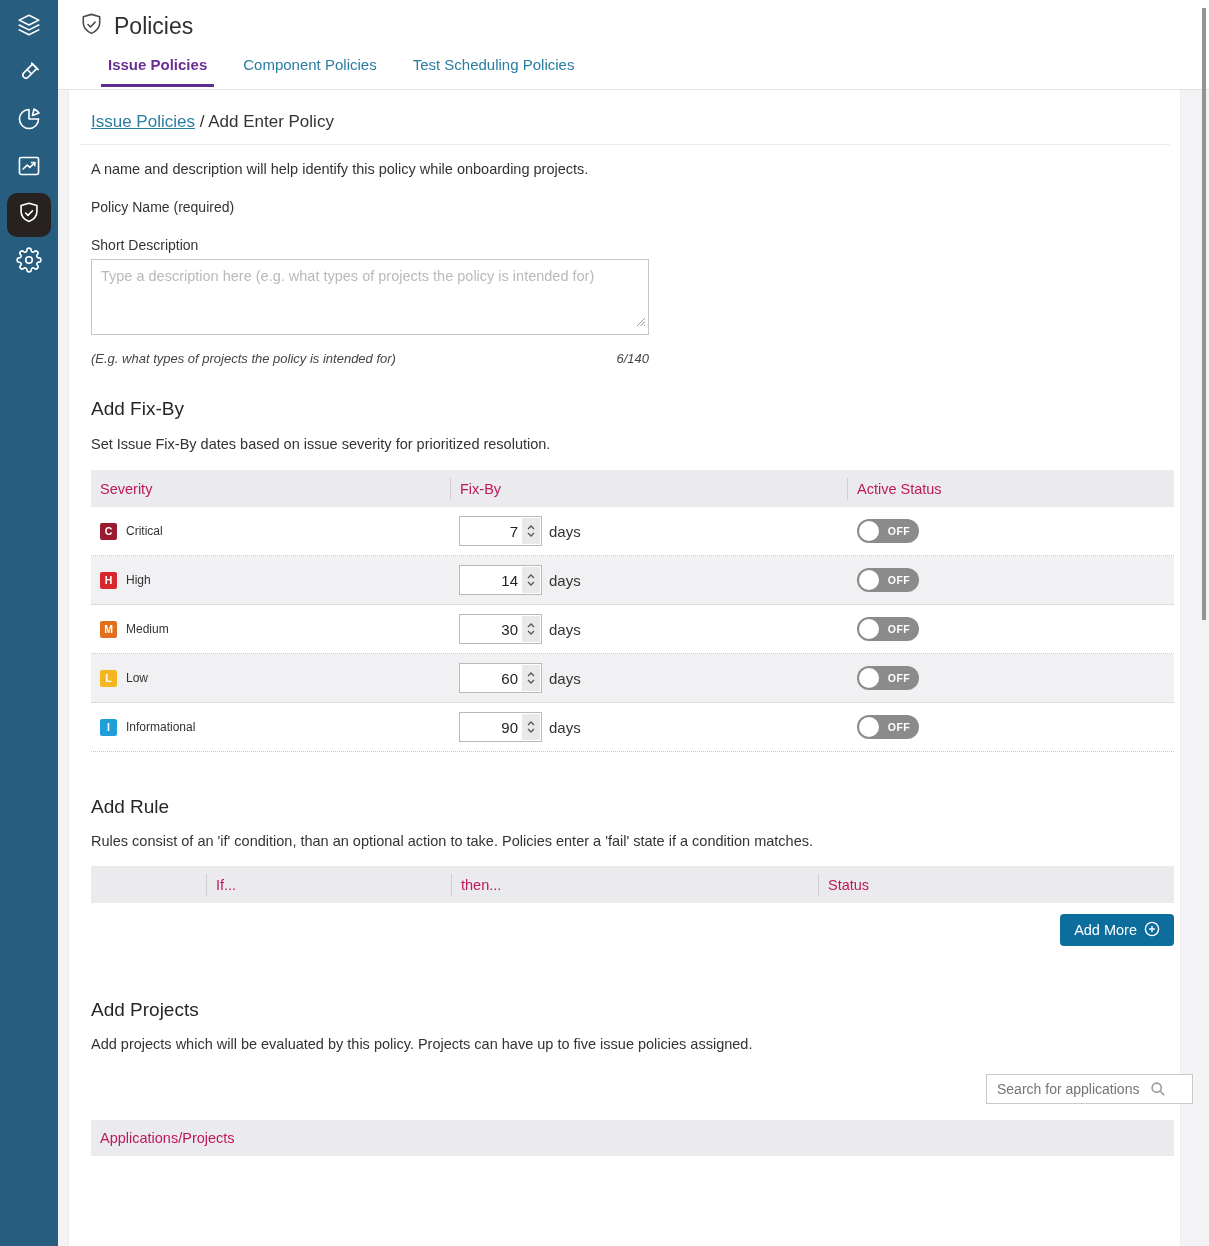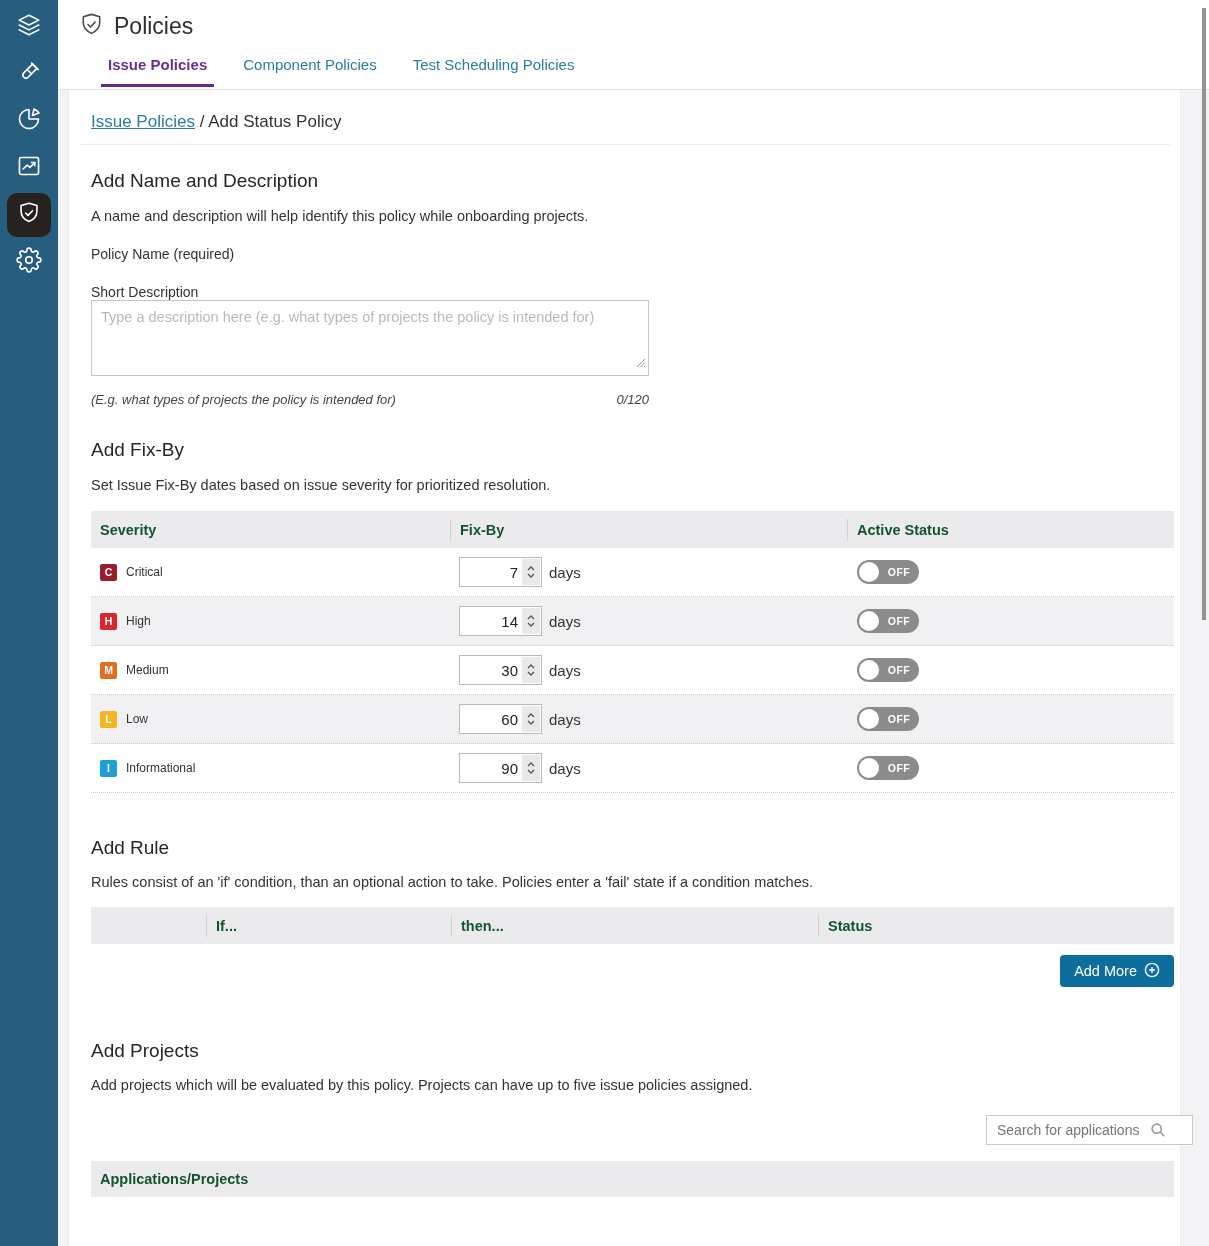--- a/index.html
+++ b/index.html
@@ -33,32 +33,32 @@
   .breadcrumb .sep, .breadcrumb .cur { color:#333; text-decoration:none; }
   .crumb-divider { border-bottom:1px solid #ececec; margin:12px 10px 0 -12px; }
 
   h2.section { font-size:19px; font-weight:400; color:#262626; margin-top:25px; }
   p.section-desc { font-size:14.5px; margin-top:16px; color:#333; }
 
   .field-label { font-size:14px; margin-top:22px; color:#333; }
   .text-input { margin-top:6px; width:558px; height:30px; border:1px solid #c6c6c6; background:#fff;
     font-size:14.5px; padding:0 9px; font-family:"Liberation Sans", sans-serif; color:#333; }
   .text-input::placeholder, textarea::placeholder { color:#b9b9b9; }
-  .ta-wrap { position:relative; width:558px; }
+  .ta-wrap { position:relative; width:558px; margin-top:6px; }
   textarea.desc { width:558px; height:76px; border:1px solid #c6c6c6; resize:none; font-size:14.5px;
     padding:8px 9px; font-family:"Liberation Sans", sans-serif; color:#333; display:block; }
   .resize-grip { position:absolute; right:3px; bottom:4px; }
   .helper-row { width:558px; display:flex; justify-content:space-between; margin-top:16px; }
   .helper-text { font-style:italic; font-size:13px; color:#444; }
   .char-counter { font-style:italic; font-size:13px; color:#444; }
 
   
   .tbl { width:1083px; margin-top:18px; }
   .tbl-head { display:flex; background:#ebebee; height:37px; align-items:center; }
-  .tbl-head .th { font-size:14.5px; font-weight:700; color:#14532d; padding-left:9px; height:22px; line-height:22px; }
+  .tbl-head .th { font-size:14.5px; font-weight:400; color:#be185d; padding-left:9px; height:22px; line-height:22px; }
   .tbl-head .th + .th { border-left:1px solid #cfcfd4; }
   .c-sev { width:359px; } .c-fix { width:397px; } .c-stat { width:327px; }
   .frow { display:flex; align-items:center; height:49px; border-bottom:1px dotted #c9c9c9; background:#fff; }
   .frow.alt { background:#f1f1f3; }
   .fcell-sev { width:359px; display:flex; align-items:center; padding-left:9px; gap:9px; }
   .badge { width:17px; height:17px; border-radius:2px; color:#fff; font-size:10.5px; font-weight:700;
     display:flex; align-items:center; justify-content:center; }
   .sev-label { font-size:12px; }
   .fcell-fix { width:397px; display:flex; align-items:center; padding-left:9px; gap:7px; }
   .spin-input { display:flex; width:83px; height:30px; border:1px solid #b9b9b9; background:#fff; }
@@ -170,46 +170,45 @@
     <div class="tab">Component Policies</div>
     <div class="tab">Test Scheduling Policies</div>
   </div>
 </div>
 
 <div class="card">
 
   <div class="breadcrumb">
     <a>Issue Policies</a>
     <span class="sep">/</span>
-    <span class="cur">Add Status Policy</span>
+    <span class="cur">Add Enter Policy</span>
   </div>
   <div class="crumb-divider"></div>
 
   
-  <h2 class="section">Add Name and Description</h2>
   <p class="section-desc">A name and description will help identify this policy while onboarding projects.</p>
 
   <div class="field-label">Policy Name (required)</div>
 
   <div class="field-label">Short Description</div>
   <div class="ta-wrap">
     <textarea class="desc" placeholder="Type a description here (e.g. what types of projects the policy is intended for)" style=""></textarea>
     <span class="resize-grip">
       <svg width="10" height="10" viewBox="0 0 10 10">
           <g stroke="#9a9a9a" stroke-width="1">
             <line x1="1" y1="9" x2="9" y2="1"></line>
             <line x1="4.5" y1="9" x2="9" y2="4.5"></line>
             <line x1="8" y1="9" x2="9" y2="8"></line>
           </g>
         </svg>
     </span>
   </div>
   <div class="helper-row">
     <span class="helper-text">(E.g. what types of projects the policy is intended for)</span>
-    <span class="char-counter">0/120</span>
+    <span class="char-counter">6/140</span>
   </div>
 
   
   <h2 class="section" style="margin-top:32px;">Add Fix-By</h2>
   <p class="section-desc">Set Issue Fix-By dates based on issue severity for prioritized resolution.</p>
 
   <div class="tbl">
     <div class="tbl-head">
       <div class="th c-sev">Severity</div>
       <div class="th c-fix">Fix-By</div>

